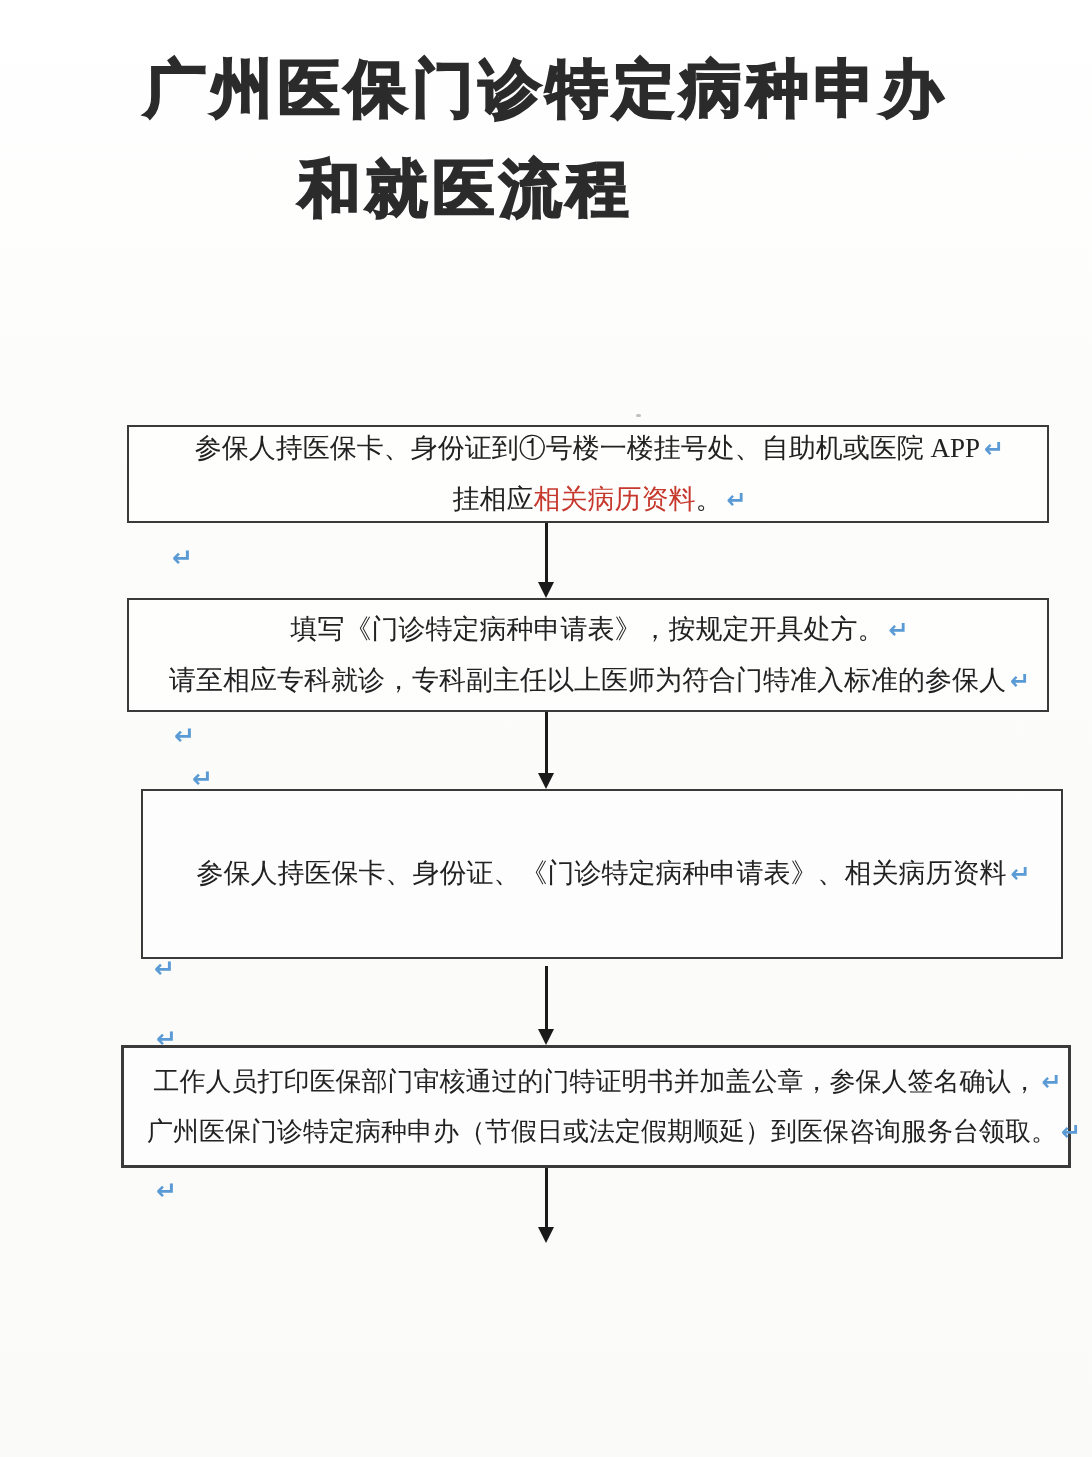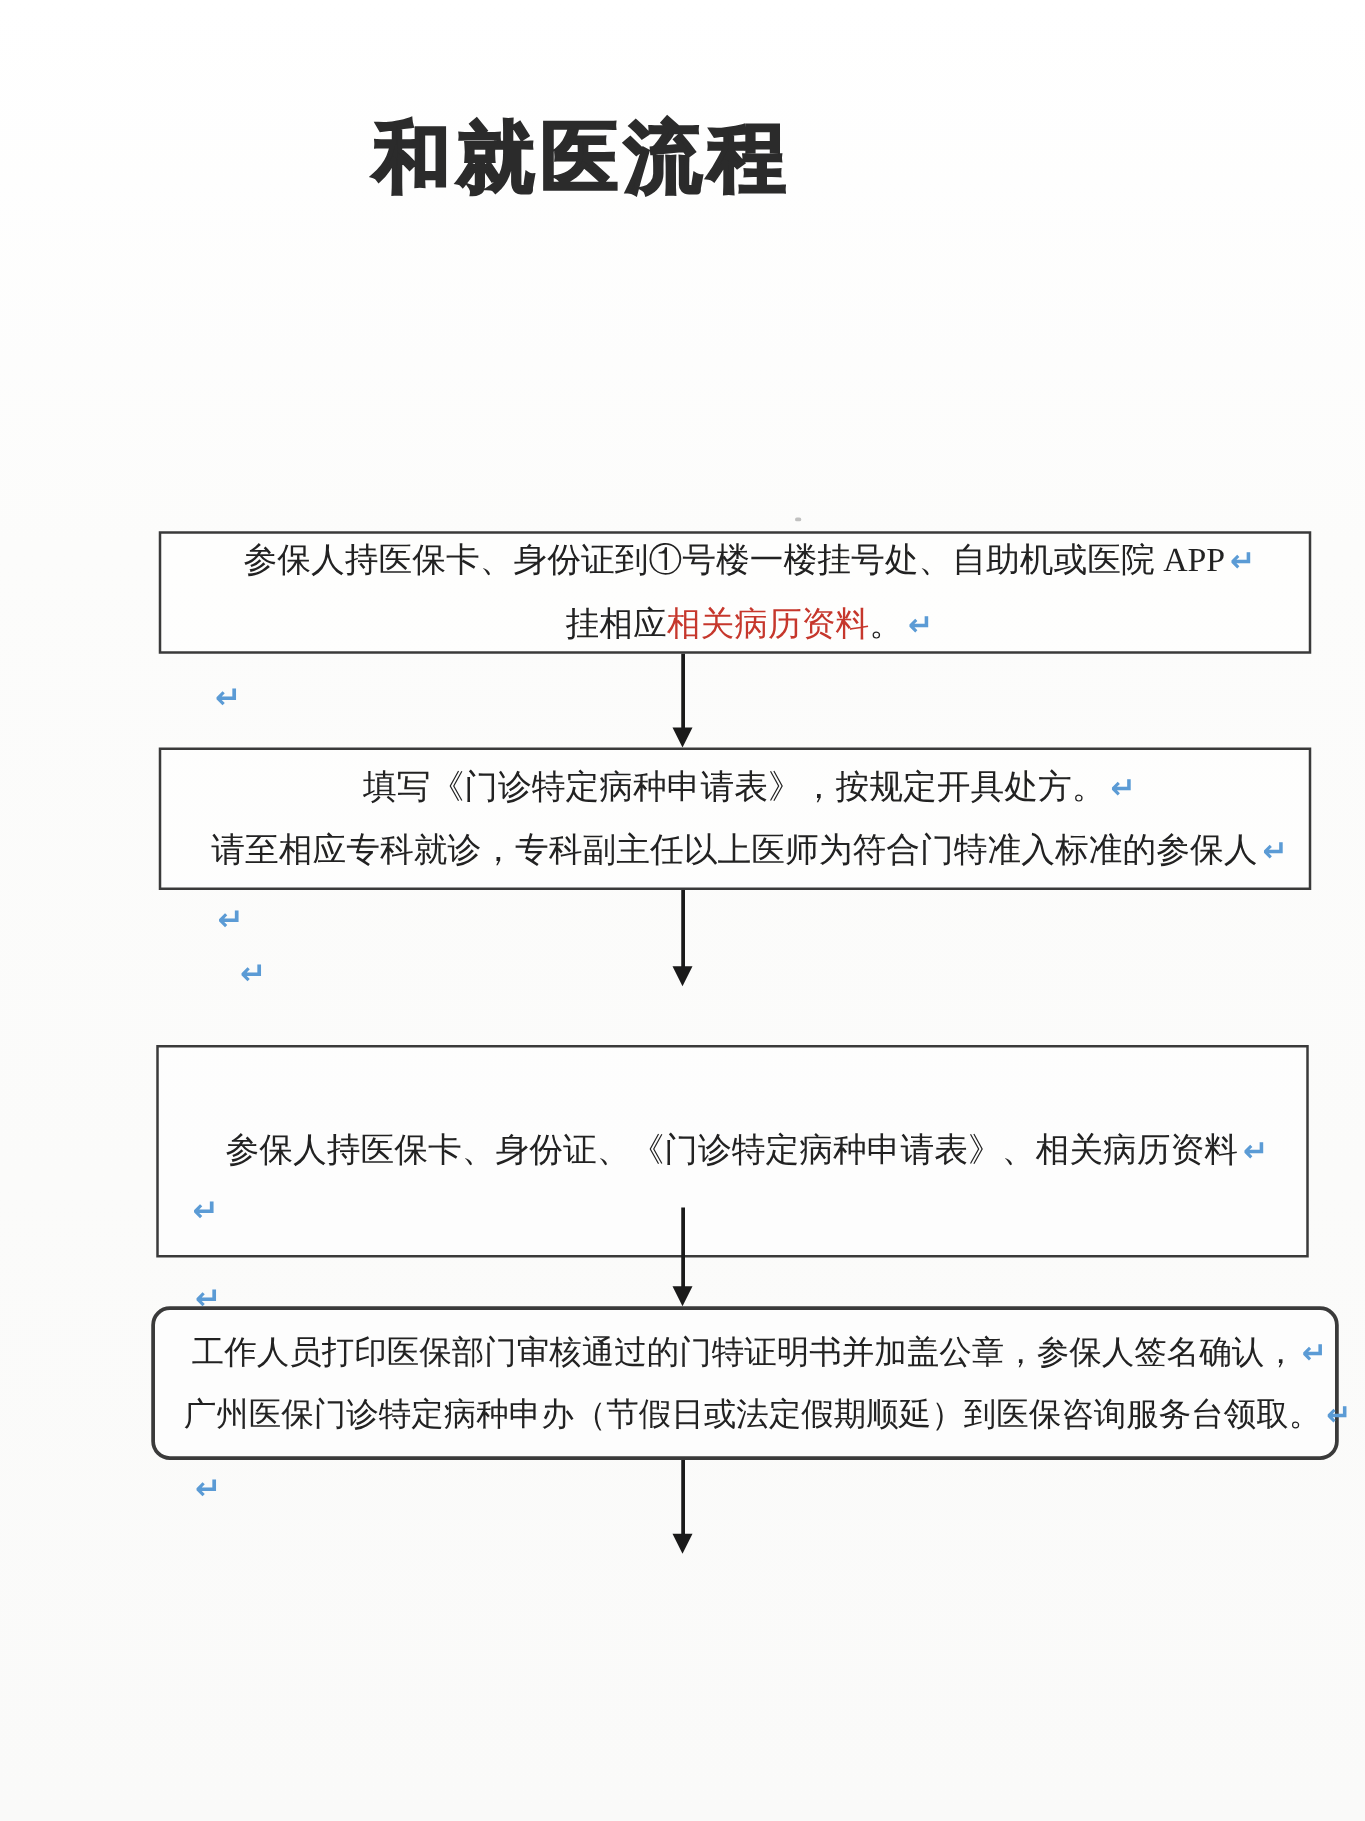--- a/index.html
+++ b/index.html
@@ -49,23 +49,23 @@
     justify-content: center;
     text-align: center;
   }
   .flow-box .line {
     white-space: nowrap;
     line-height: 50px;
     padding-left: 23px;
   }
   #box1 { left: 127px; top: 425px; width: 922px; height: 98px;  font-size: 27px; }
   #box2 { left: 127px; top: 598px; width: 922px; height: 114px; font-size: 27px; }
-  #box3 { left: 125px; top: 789px; width: 922px; height: 170px; font-size: 27px; margin-top: 47px; }
+  #box3 { left: 141px; top: 789px; width: 922px; height: 170px; font-size: 27px; }
   #box3 .line { line-height: 53px; }
-  #box4 { left: 121px; top: 1045px; width: 950px; height: 123px; font-size: 26px; border-width: 3px; border-radius: 15px; }
+  #box4 { left: 121px; top: 1045px; width: 950px; height: 123px; font-size: 26px; border-width: 3px; }
   #box5 { left: 117px; top: 1247px; width: 963px; height: 128px; font-size: 24.5px; border-width: 3px; }
 
   .red-text { color: #c6372c; }
 
   
   .crlf {
     color: #5b9bd5;
     font-family: "DejaVu Sans", sans-serif;
     font-weight: bold;
     font-size: 24px;
@@ -115,20 +115,21 @@
     border-radius: 2px;
     opacity: 0.6;
   }
 </style>
 </head>
 <body>
 
 <div id="canvas">
 
   <div class="title-block">
+    <div class="title-line1">广州医保门诊特定病种申办</div>
     <div class="title-line2">和就医流程</div>
   </div>
 
   <div class="artifact-dot"></div>
 
   <div class="flow-box" id="box1">
     <div class="line"><span>参保人持医保卡、身份证到①号楼一楼挂号处、自助机或医院 APP</span><span class="crlf">↵</span></div>
     <div class="line"><span>挂相应</span><span class="red-text">相关病历资料</span><span>。</span><span class="crlf">↵</span></div>
   </div>
 

